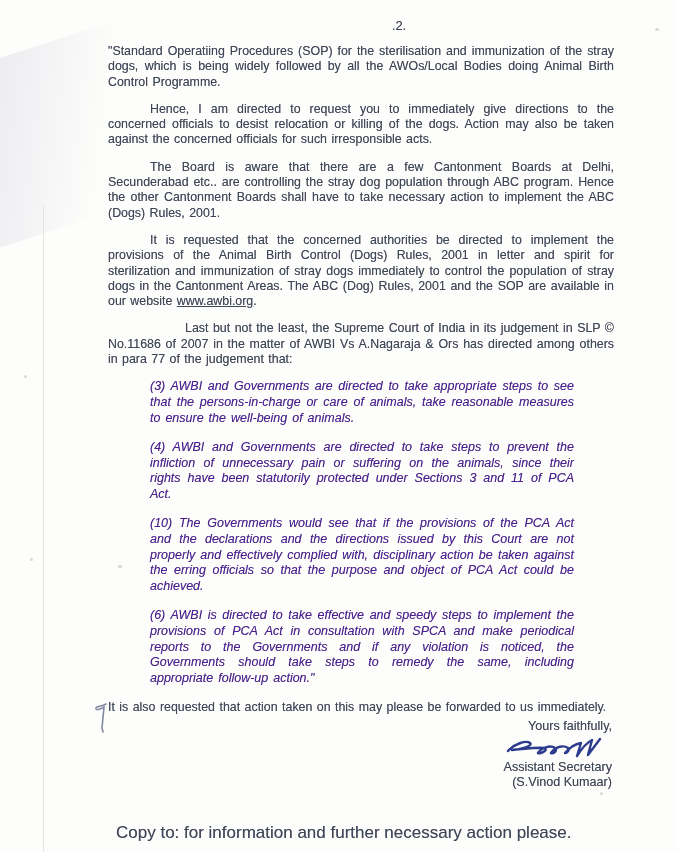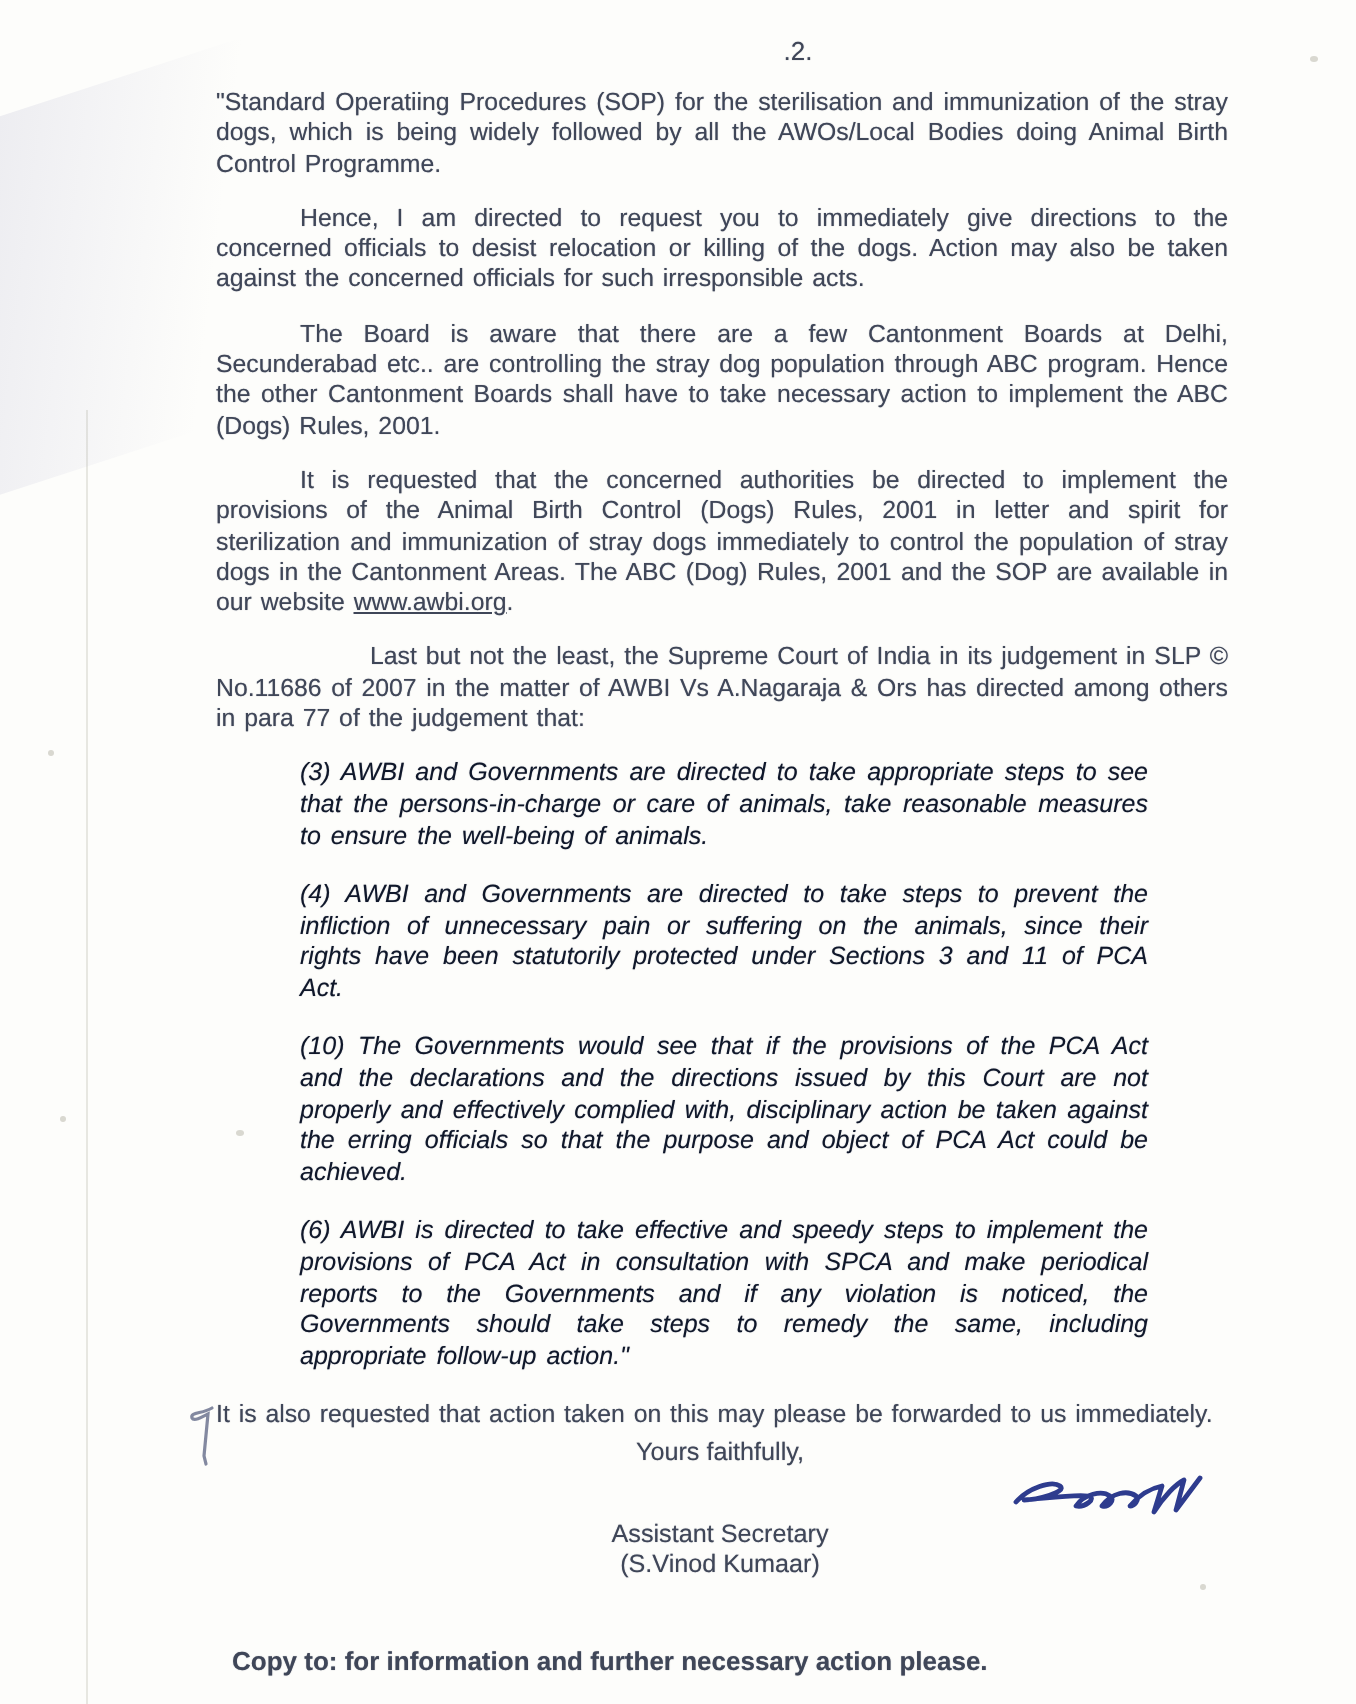--- a/index.html
+++ b/index.html
@@ -54,38 +54,37 @@
   p.ind1 { text-indent: 42px; }
   p.ind2 { text-indent: 77px; }
   .weblink { color: inherit; text-decoration: underline; }
   p.quote {
     margin: 0 40px 13px 42px;
     font-size: 12.5px;
     font-style: italic;
     line-height: 15.8px;
     text-align: justify;
     word-spacing: 1.5px;
-    color: #0f172a;
+    color: #4c1d95;
   }
   p.closing { margin-top: 3px; margin-bottom: 4px; text-align: left; }
 
   .signoff {
     margin: 2px 2px 0 0;
-    text-align: center;
+    text-align: right;
     font-size: 12.6px;
     line-height: 15.5px;
   }
   .signoff .sig-svg { display: block; margin: 1px 6px 0 auto; }
   .penmark { position: absolute; left: 90px; top: 700px; pointer-events: none; }
 
   .copyto {
     margin: 32px 0 14px 8px;
-    font-size: 13px;
+    font-size: 17px;
     text-align: left;
-    font-weight: bold;
   }
 </style>
 </head>
 <body>
 
 <div class="page">
 
   <div class="shadow-topleft"></div>
   <div class="fold-line"></div>
   <div class="speck s1"></div>

